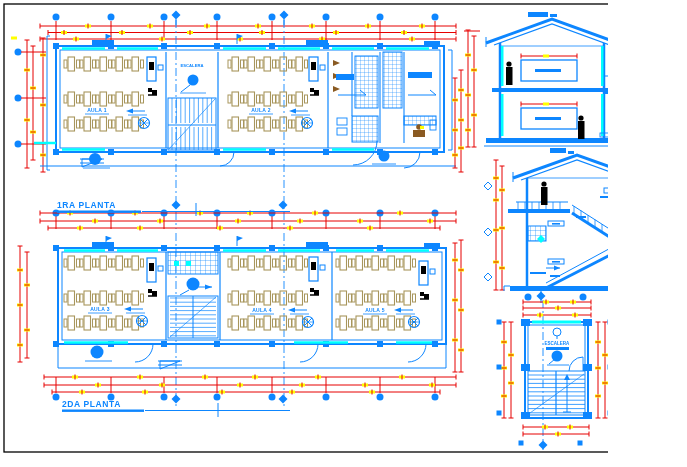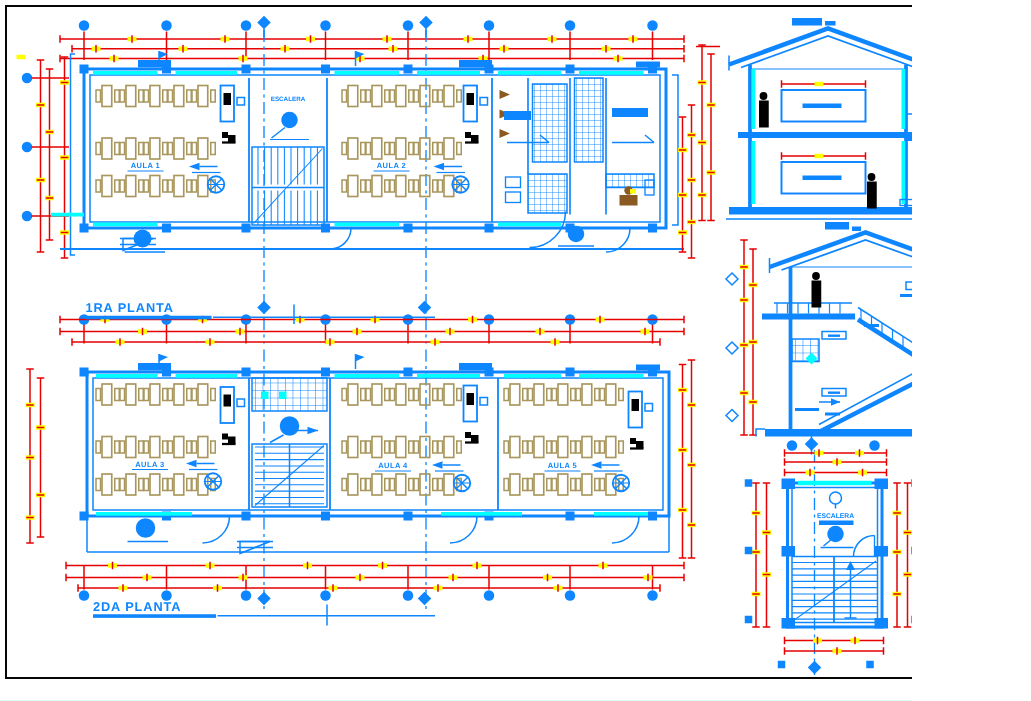--- a/index.html
+++ b/index.html
@@ -1,16 +1,16 @@
 <!DOCTYPE html>
 <html><head>
 <meta charset="utf-8">
 <style>
   html,body{margin:0;padding:0;background:#fff;}
-  .sheet{position:relative;width:608px;height:467px;background:#5eead4;overflow:hidden;
+  .sheet{position:relative;width:608px;height:467px;background:#bef264;overflow:hidden;
          font-family:"Liberation Sans",sans-serif;text-decoration:underline;}
   svg text{font-family:"Liberation Sans",sans-serif;font-weight:bold;}
 </style>
 </head>
 <body>
 
 <div class="sheet">
   <svg id="cad" width="687" height="467" viewBox="0 0 687 467">
       <defs>
         <pattern id="tl" width="4" height="4" patternUnits="userSpaceOnUse">

